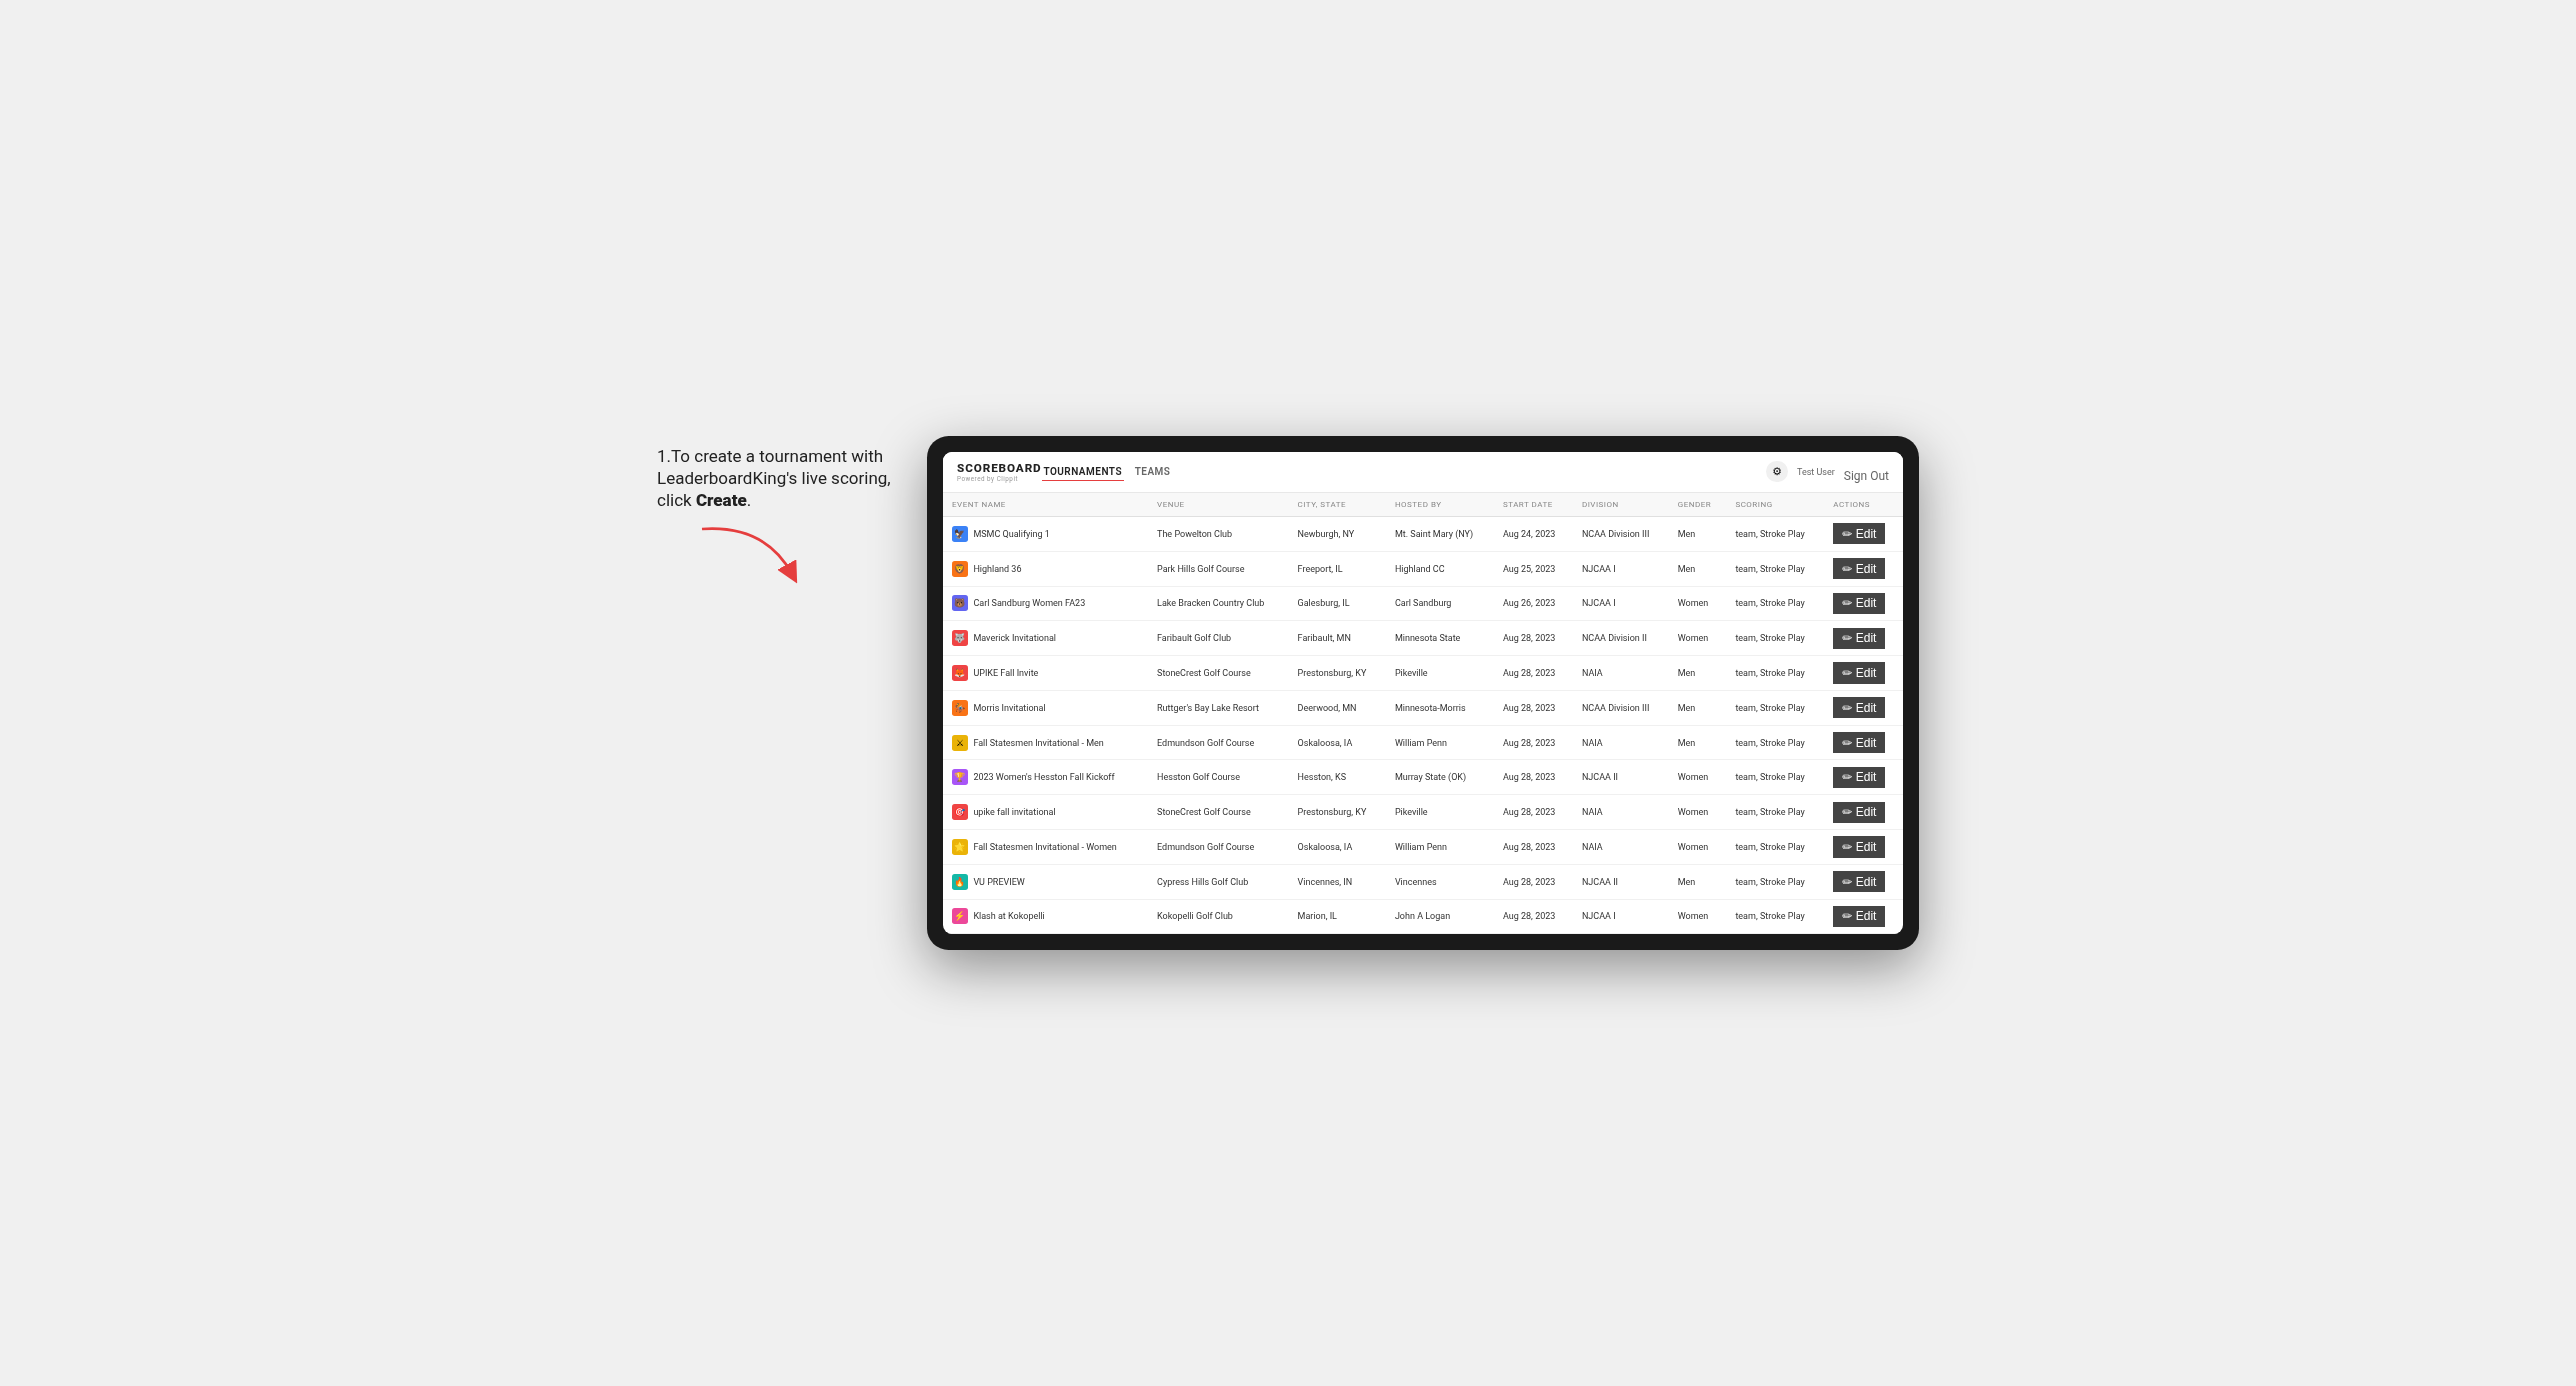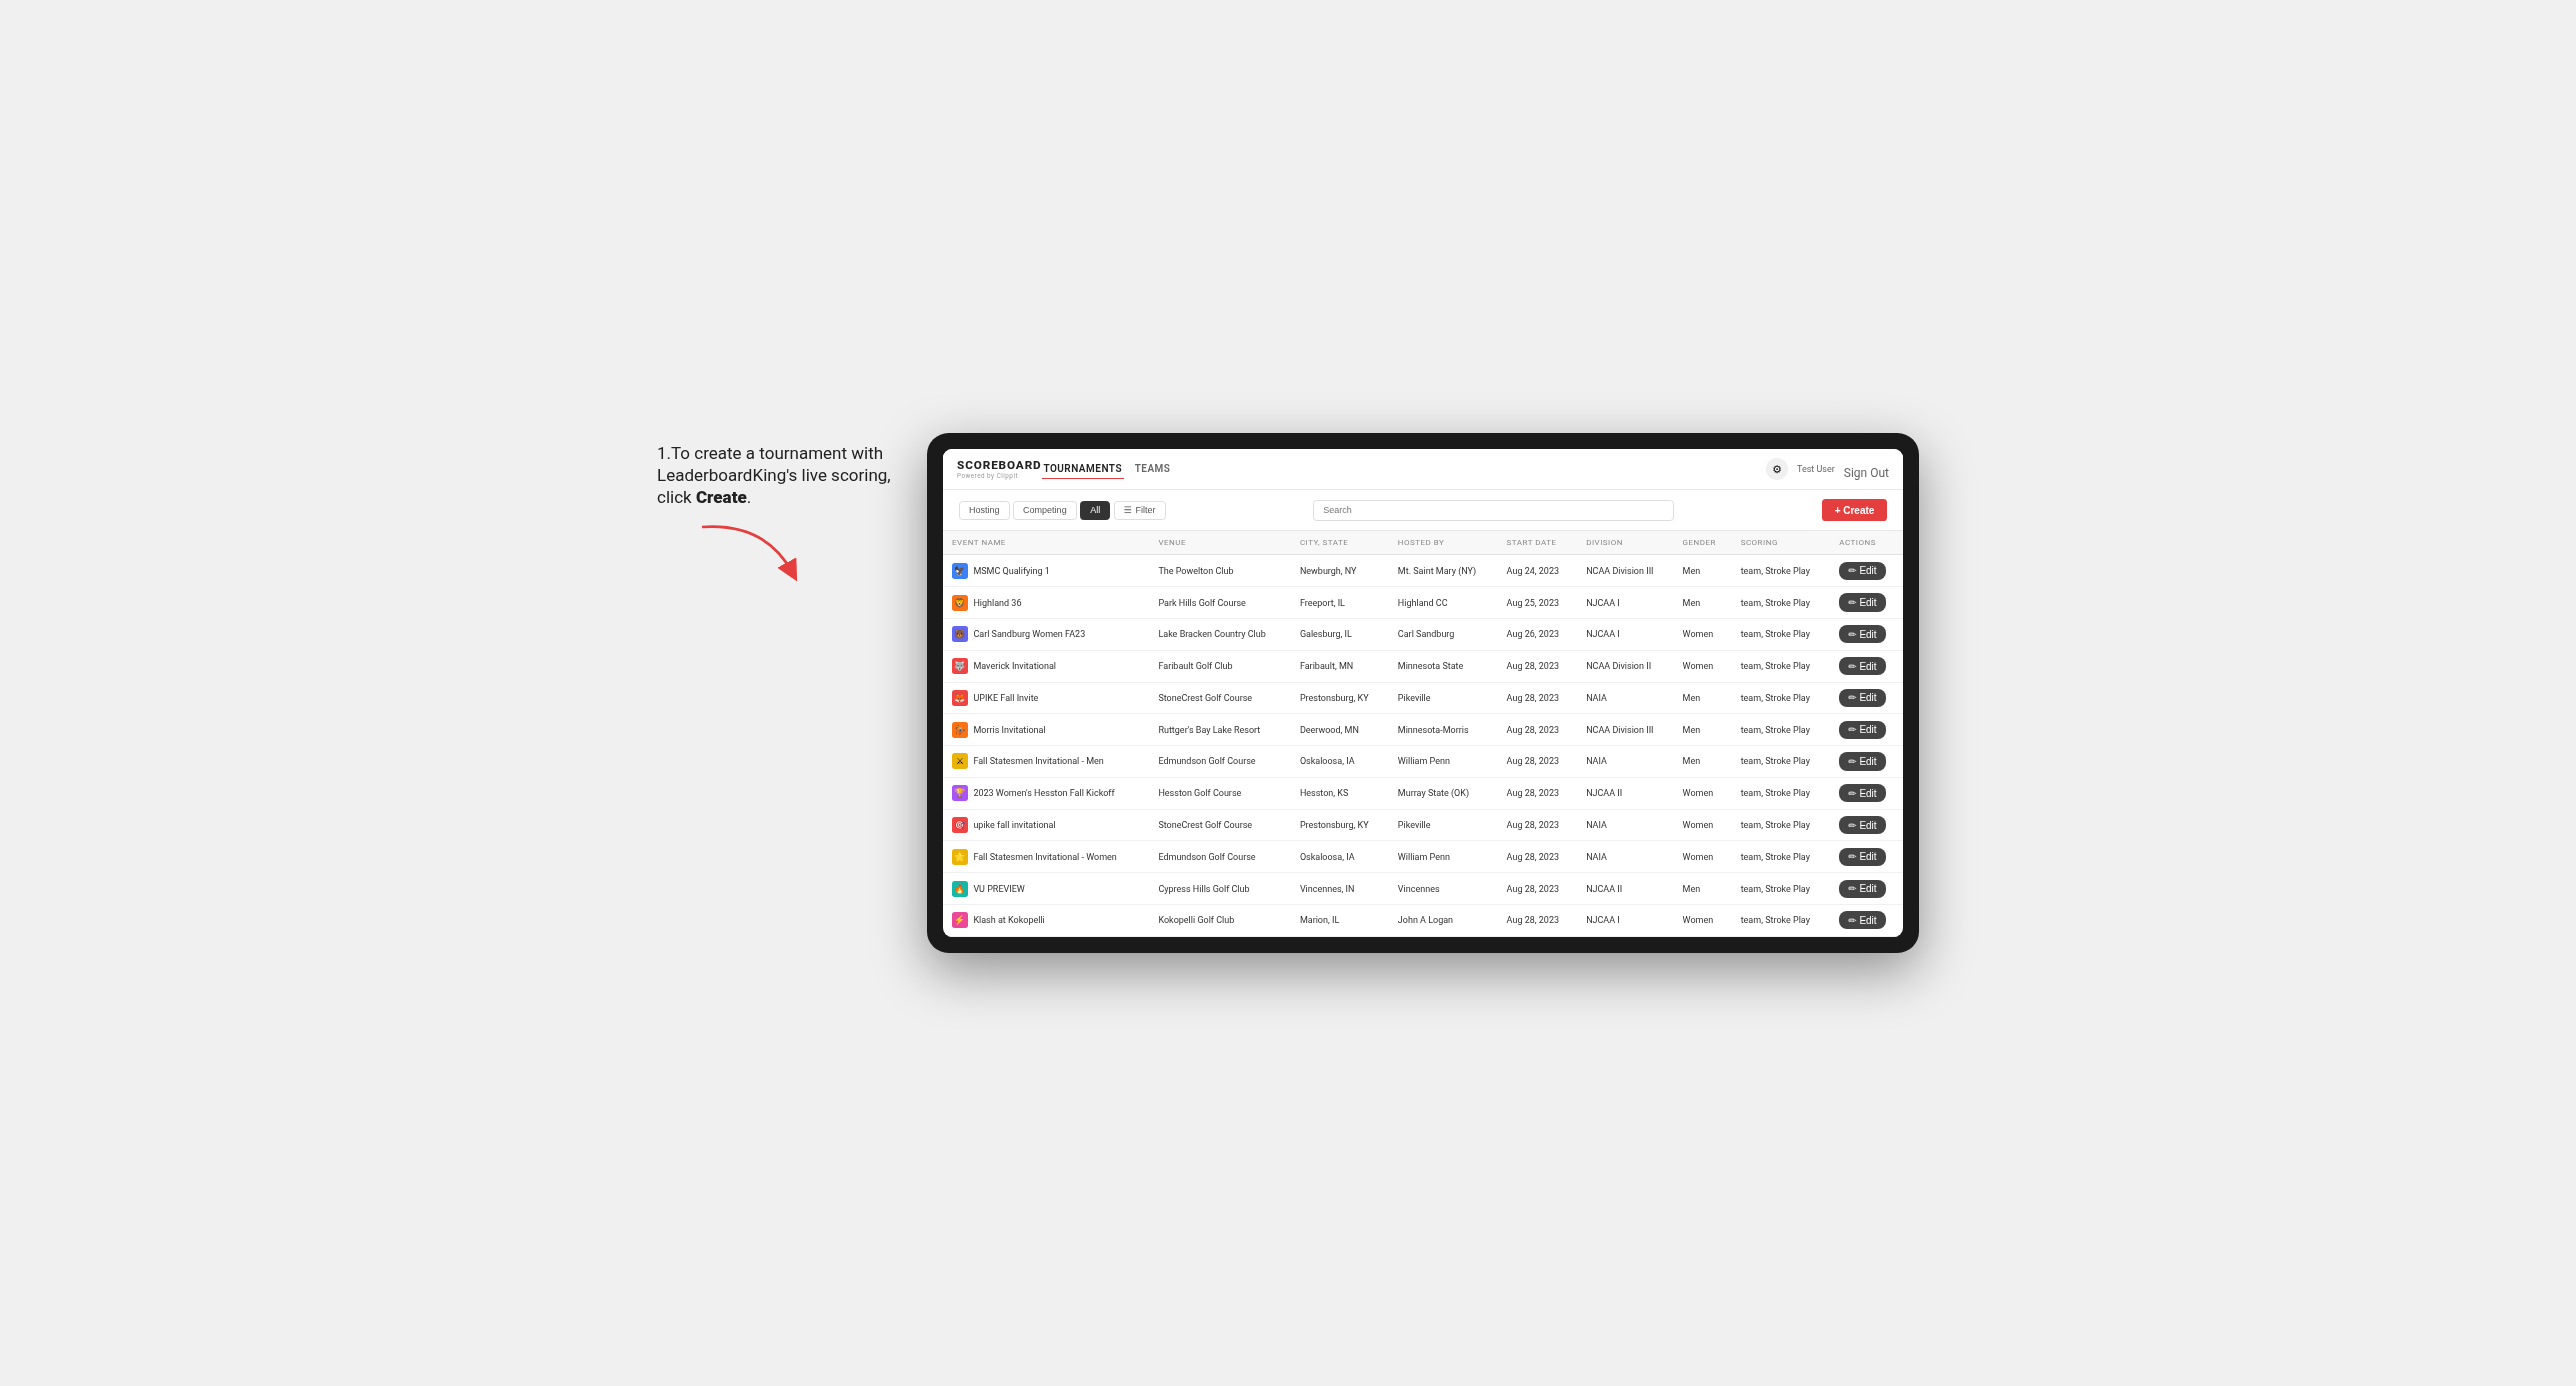--- a/index.html
+++ b/index.html
@@ -252,23 +252,23 @@
       align-items: center;
       justify-content: center;
       font-size: 9px;
       flex-shrink: 0;
     }
 
     .edit-btn {
       background: #444;
       color: #fff;
       border: none;
-      border-radius: 8px;
+      border-radius: 0;
       padding: 3.6px 9px;
-      font-size: 10px;
+      font-size: 12px;
       cursor: pointer;
       display: flex;
       align-items: center;
       gap: 2.7px;
       white-space: nowrap;
     }
 
     
     .annotation {
       max-width: 252px;
@@ -332,35 +332,20 @@
         </div>
         <div class="header-right">
           <div class="settings-btn">
             <span>⚙</span>
           </div>
           <span class="user-info">Test User</span>
           <span class="sign-out-btn">Sign Out</span>
         </div>
       </div>
 
-      <div class="toolbar">
-        <div class="filter-group">
-          <button class="filter-btn">Hosting</button>
-          <button class="filter-btn">Competing</button>
-          <button class="filter-btn active">All</button>
-          <button class="filter-icon-btn">
-            <span>☰</span>
-            <span>Filter</span>
-          </button>
-        </div>
-        <div class="search-bar">
-          <input class="search-input" type="text" placeholder="Search" style="">
-        </div>
-        <button class="create-btn">+ Create</button>
-      </div>
 
       <div class="table-container">
         <table>
           <thead>
             <tr>
               <th>EVENT NAME</th>
               <th>VENUE</th>
               <th>CITY, STATE</th>
               <th>HOSTED BY</th>
               <th>START DATE</th>

